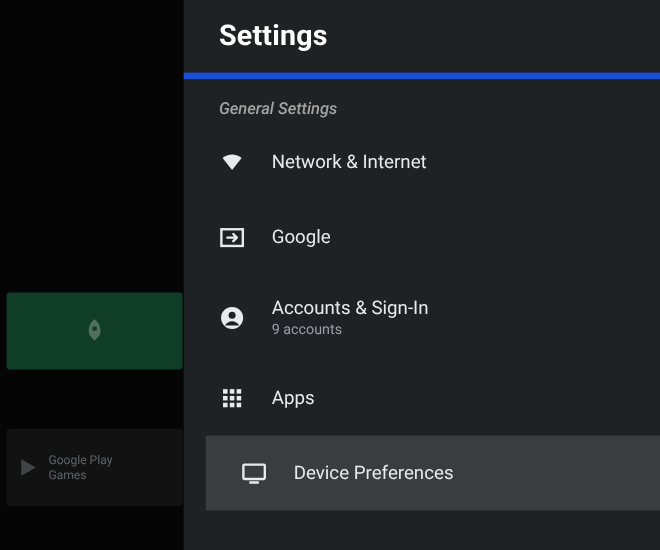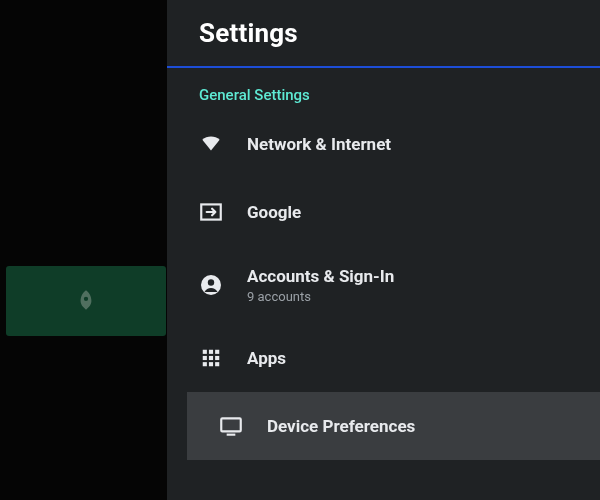--- a/index.html
+++ b/index.html
@@ -44,33 +44,34 @@
     left: 167px;
     top: 0;
     right: 0;
     bottom: 0;
     background: #1f2224;
     display: flex;
     flex-direction: column;
   }
   .panel-header {
     padding: 18px 32px 18px 32px;
-    border-bottom: 2px solid #1d4ed8;
+    border-bottom: 6px solid #1d4ed8;
   }
   .panel-header h1 {
     font-size: 26px;
     font-weight: 700;
     color: #ffffff;
     letter-spacing: 0.2px;
   }
   .section-label {
     padding: 18px 32px 6px 32px;
     font-size: 15px;
-    color: #5eead4;
+    color: #a3a3a3;
     font-weight: 500;
+    font-style: italic;
   }
   .menu {
     display: flex;
     flex-direction: column;
     flex: 1;
   }
   .menu-item {
     display: flex;
     align-items: center;
     gap: 22px;
@@ -86,36 +87,45 @@
     height: 28px;
     display:flex;
     align-items:center;
     justify-content:center;
     flex-shrink:0;
   }
   .menu-item .labels { display:flex; flex-direction:column; gap:3px; }
   .menu-item .title {
     font-size: 17px;
     color: #e8eaed;
-    font-weight:700;
+    font-weight:400;
   }
   .menu-item .subtitle {
     font-size: 13px;
     color: #9aa0a6;
   }
   svg { display:block; }
 </style>
 </head>
 <body>
 
 <div class="background">
   <div class="bg-tile green">
     <svg class="rocket" width="26" height="26" viewBox="0 0 24 24" fill="#c9cdc7">
         <path d="M12 2c3 2 5 6 5 10 0 2-1 4-2 5l-3 3-3-3c-1-1-2-3-2-5 0-4 2-8 5-10zm0 6a2 2 0 100 4 2 2 0 000-4z"></path>
       </svg>
+  </div>
+  <div class="bg-tile gray">
+    <svg width="20" height="22" viewBox="0 0 24 24" fill="#6b6f73">
+        <path d="M4 3l16 9-16 9z"></path>
+      </svg>
+    <div>
+      <div class="t1">Google Play</div>
+      <div class="t1">Games</div>
+    </div>
   </div>
 </div>
 
 <div class="panel">
   <div class="panel-header">
     <h1>Settings</h1>
   </div>
   <div class="section-label">General Settings</div>
   <div class="menu">
 

